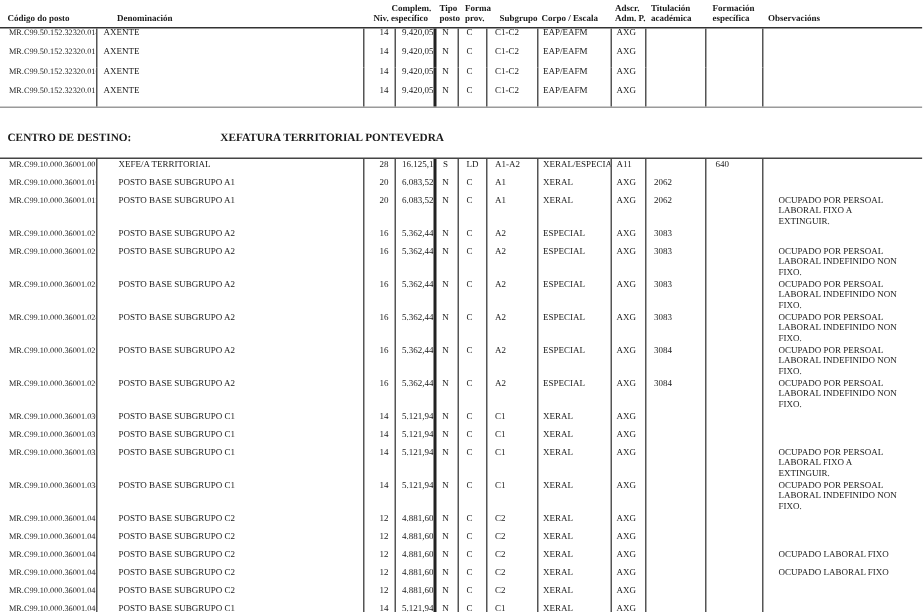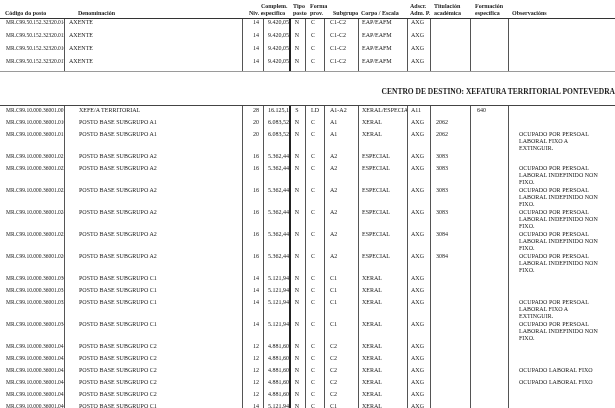--- a/index.html
+++ b/index.html
@@ -71,21 +71,20 @@
   .t2 .td-denominacion{padding-left:14px;}
   .obs-text{display:inline-block;max-width:82px;}
 
   .centro{
     margin:15px 0 9px 0;
     padding-left:5px;
     font-weight:bold;
     font-size:7.5px;
     line-height:9px;
     white-space:nowrap;
-    text-align:right;
   }
   .centro .lbl{display:inline-block;width:140px;}
 </style>
 </head>
 <body>
 
 <div class="page">
 
   <section>
     <div class="thead" id="thead">

